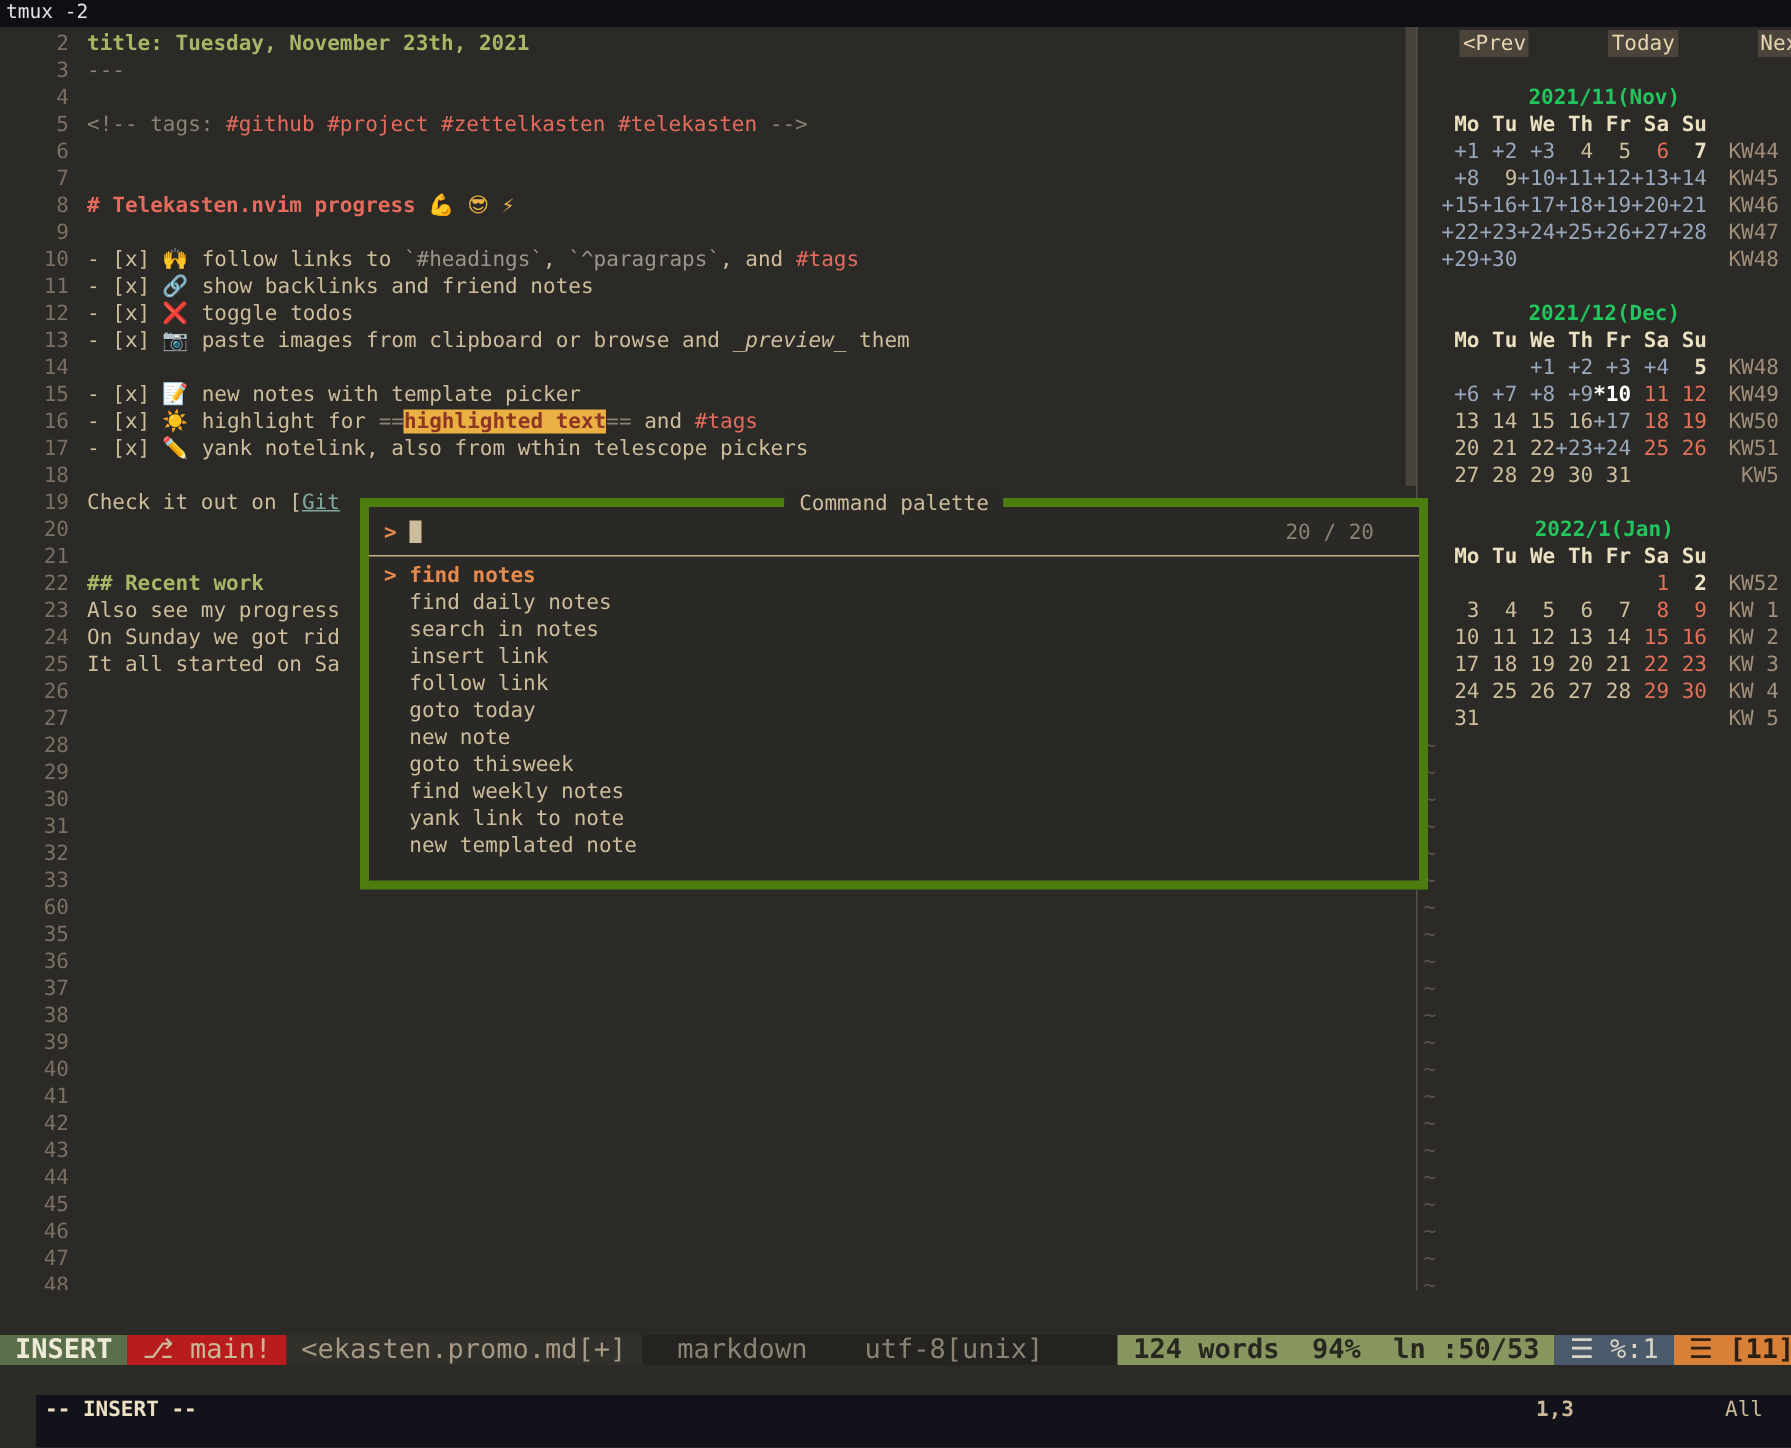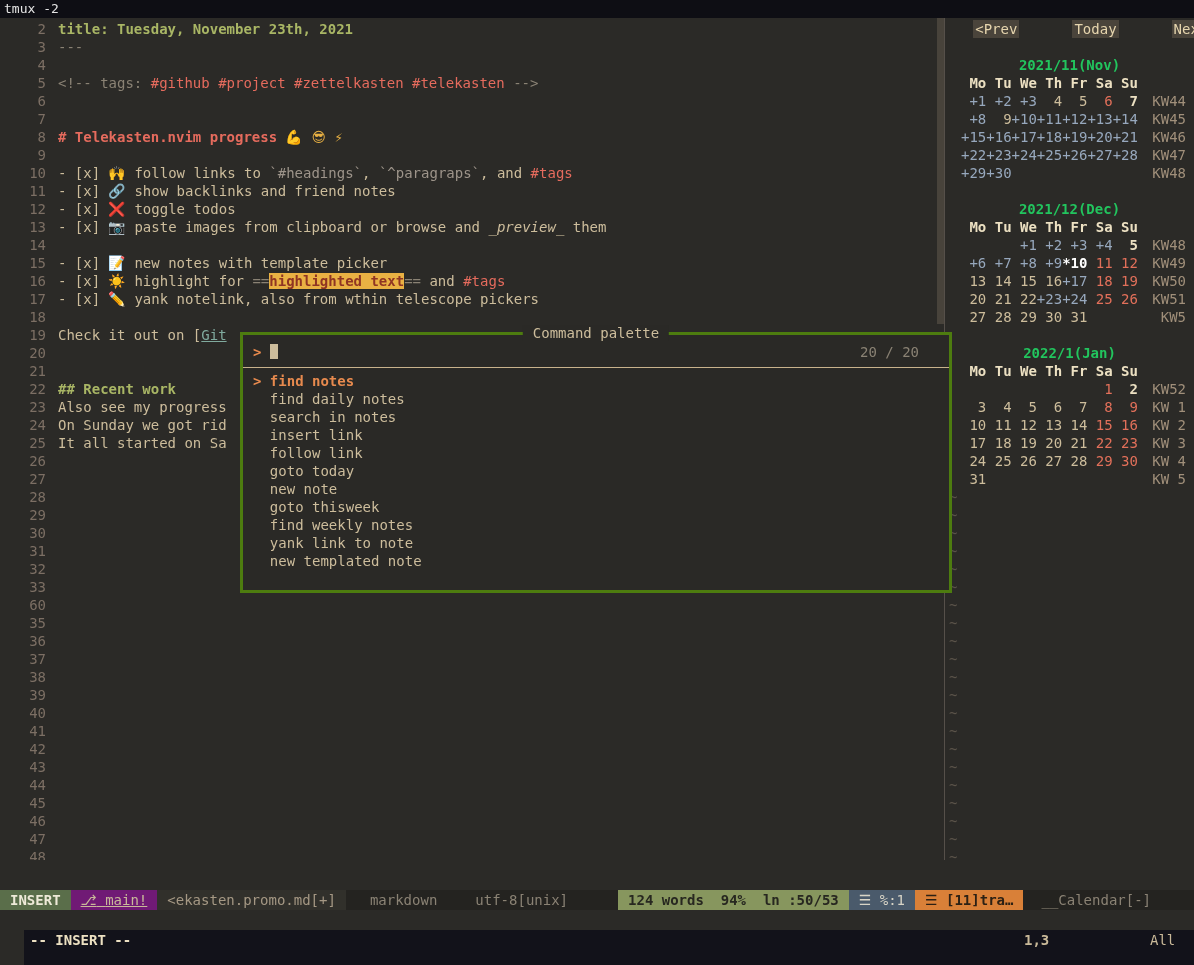--- a/index.html
+++ b/index.html
@@ -37,41 +37,41 @@
   .dc-sun{color:#ece0c2;font-weight:bold}
   .dc-today{color:#ffffff;font-weight:bold}
   .dc-hdr{color:#ece0c2;font-weight:bold}
   .cal-kw{margin-left:auto;color:#a08f7a;white-space:pre;}
   .cal-title{height:18px;line-height:18px;text-align:center;color:#22c55e;font-weight:bold;}
   .cal-nav{height:18px;display:flex;justify-content:center;gap:9px;}
   .cal-nav .chip{background:#4a443b;color:#e6d5ae;line-height:18px;padding:0 2px;margin-left:44px;}
   .cal-empty{height:18px;}
   .cal-tilde{height:18px;line-height:18px;color:#5a5349;padding-left:4px;}
   
-  .statusline{height:20px;flex:none;display:flex;font-size:14px;line-height:20px;background:#242320;margin-top:30px;}
+  .statusline{height:20px;flex:none;display:flex;font-size:18px;line-height:20px;background:#242320;margin-top:30px;}
   .sl-seg{padding:0 10px;white-space:pre;}
   .sl-mode{background:#5a6e4a;color:#eeead8;font-weight:bold;}
-  .sl-branch{background:#701a75;color:#c9b999;text-decoration:underline;}
+  .sl-branch{background:#b91c1c;color:#c9b999;}
   .sl-file{background:#31302b;color:#a59884;}
   .sl-ft{color:#8a8274;margin-left:14px;}
   .sl-enc{color:#8a8274;margin-left:18px;}
   .sl-stats{background:#87965e;color:#272720;font-weight:bold;margin-left:40px;}
   .sl-loc{background:#4a5a6b;color:#d8d4c6;}
   .sl-buf{background:#d98038;color:#2c2014;font-weight:bold;}
   .sl-cal{color:#8a8274;margin-left:8px;}
   .sl-spacer{flex:1;}
   
   .cmdline{height:20px;line-height:20px;flex:none;background:#2b2a27;color:#cdbd9c;padding-left:4px;white-space:pre;}
   .rulerline{height:35px;line-height:21px;flex:none;background:#12121a;display:flex;color:#c9b999;margin-left:24px;}
   .rl-mode{font-weight:bold;color:#ece0c2;padding-left:6px;white-space:pre;}
   .rl-pos{margin-left:auto;width:126px;font-weight:bold;}
   .rl-scroll{width:44px;}
   
   .popup{position:absolute;left:240px;top:332px;width:712px;height:261px;box-sizing:border-box;
-         background:#2a2926;border:3px solid #4d7c0f;}
+         background:#2a2926;border:6px solid #4d7c0f;}
   .popup-title{position:absolute;top:-10px;left:50%;transform:translateX(-50%);
                background:#2a2926;padding:0 10px;color:#cdbd9c;white-space:pre;}
   .popup-prompt{margin-top:6px;height:22px;line-height:22px;display:flex;padding:0 30px 0 10px;}
   .prompt-char{color:#e78a4e;font-weight:bold;}
   .prompt-cursor{width:8px;height:15px;background:#cdbd9c;margin:3px 0 0 9px;}
   .prompt-counter{margin-left:auto;color:#8a8274;white-space:pre;}
   .popup-divider{border-top:1px solid #c8b28c;margin-top:4px;}
   .popup-results{padding-top:4px;}
   .presult{height:18px;line-height:18px;padding-left:10px;white-space:pre;color:#cdbd9c;}
   .presult .pcaret{color:#e78a4e;font-weight:bold;}

